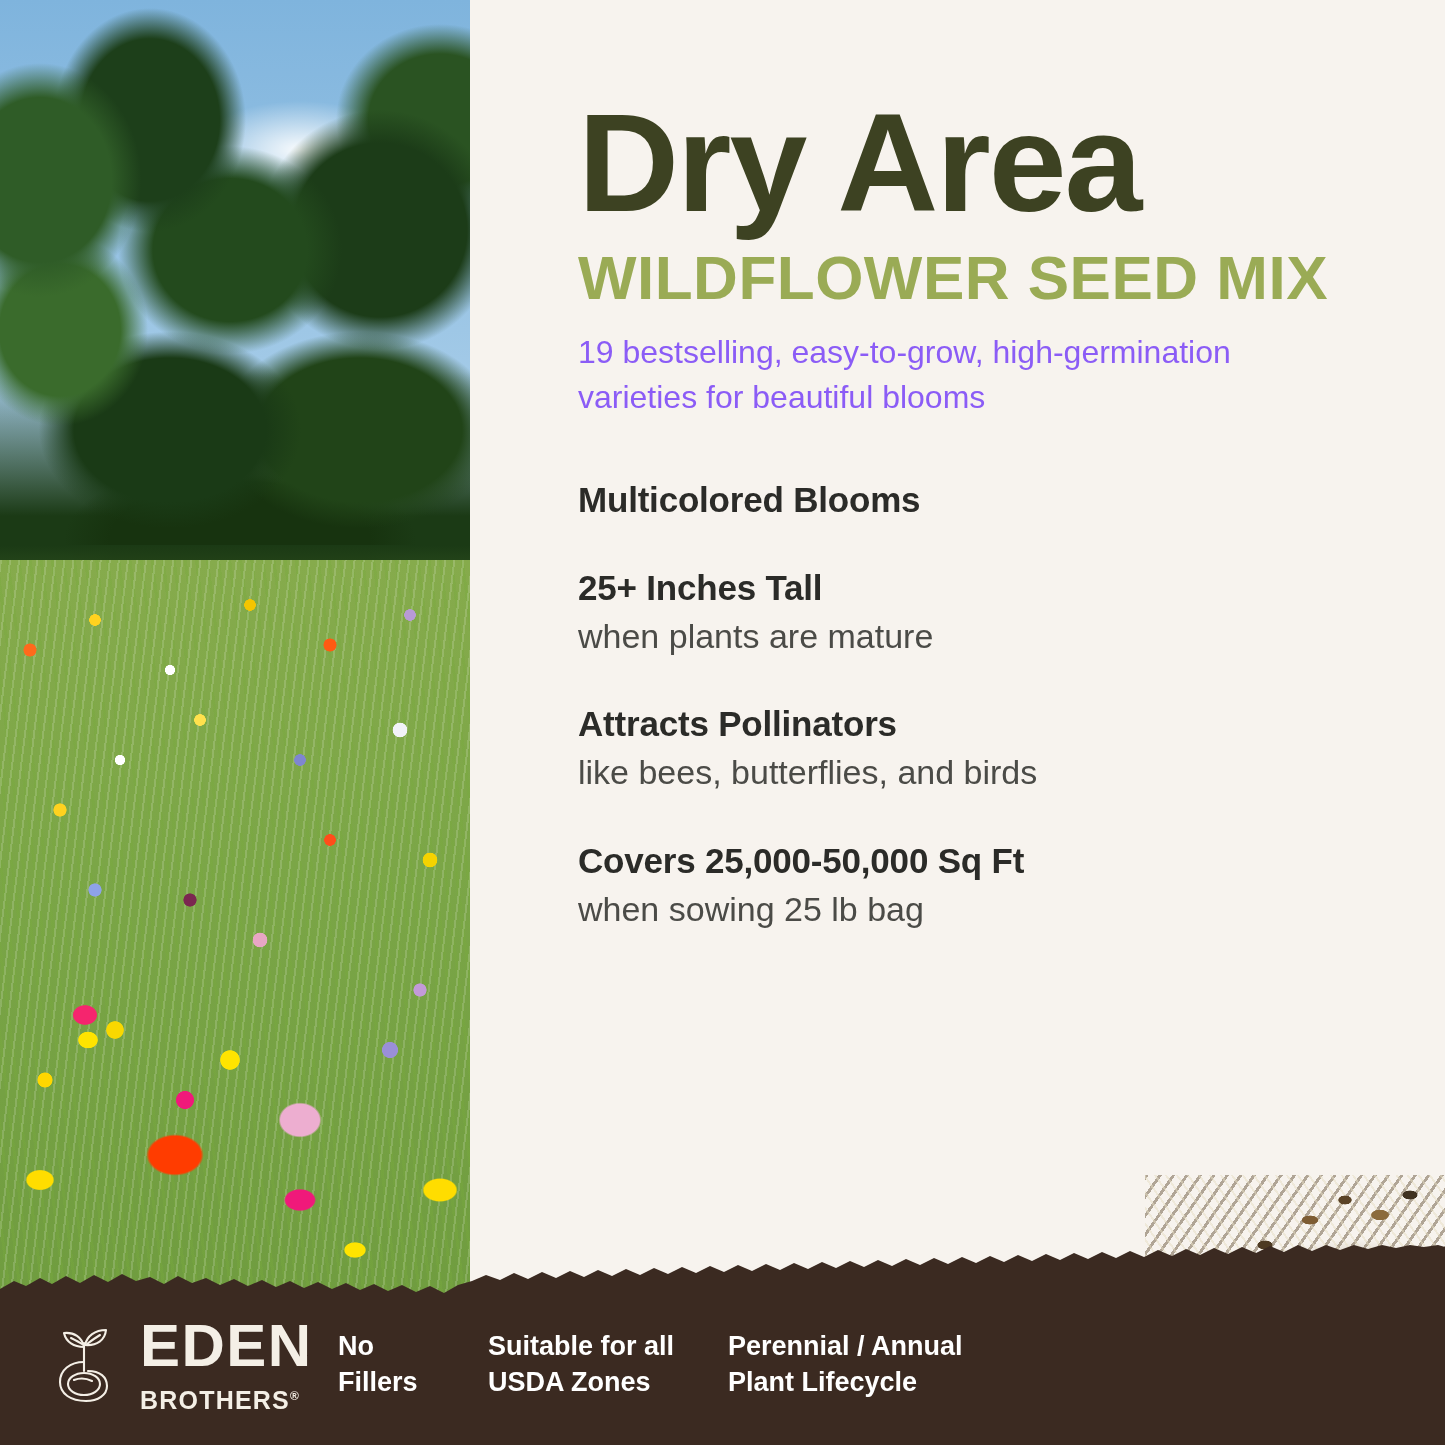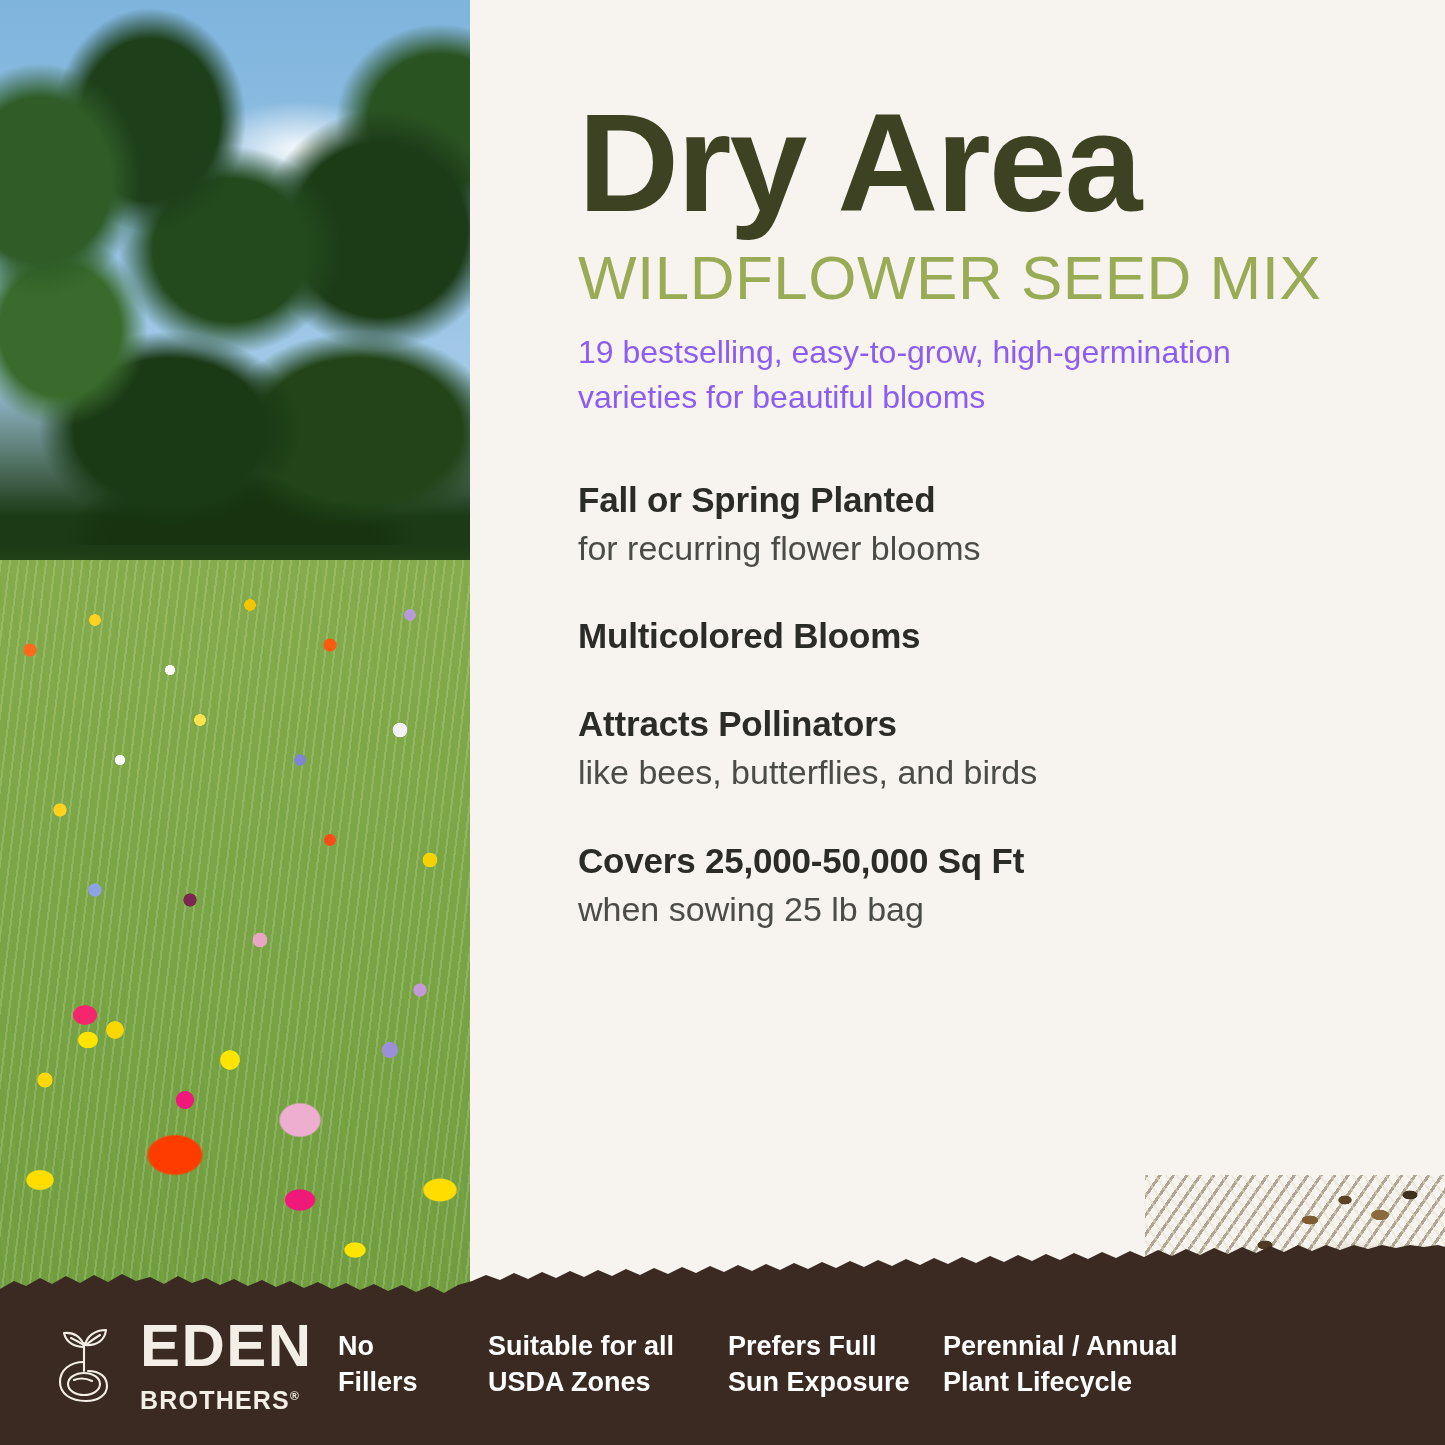--- a/index.html
+++ b/index.html
@@ -83,21 +83,21 @@
   .photo-edge{position:absolute;left:470px;top:0;width:3px;height:1320px;background:#f7f3ee;}
 
   
   .content{position:absolute;left:578px;top:8px;width:800px;}
   .title{
     font-size:140px;line-height:0.96;font-weight:bold;color:#3d4222;
     letter-spacing:-2px;margin:0;padding-top:88px;
   }
   .subtitle{
     font-size:62px;line-height:1.02;color:#9aab55;letter-spacing:0.5px;
-    margin:16px 0 0 0;font-weight:normal;
+    margin:16px 0 0 0;font-weight:bold;
   }
   .lede{
     font-size:32px;line-height:1.42;color:#8b5cf6;margin:20px 0 0 0;
     max-width:740px;
   }
   .features{margin-top:58px;}
   .feature{margin-bottom:46px;}
   .feature-title{
     font-size:35px;font-weight:bold;color:#2b2b28;line-height:1.2;letter-spacing:-0.2px;
   }
@@ -165,25 +165,25 @@
   </div>
   <div class="photo-edge"></div>
 
   <div class="content">
     <h1 class="title">Dry Area</h1>
     <div class="subtitle">WILDFLOWER SEED MIX</div>
     <p class="lede">19 bestselling, easy-to-grow, high-germination varieties for beautiful blooms</p>
 
     <div class="features">
       <div class="feature">
-        <div class="feature-title">Fall or Spring Planted</div>
-        <div class="feature-sub">for recurring flower blooms</div>
-      </div>
-      <div class="feature">
         <div class="feature-title">Multicolored Blooms</div>
+      </div>
+      <div class="feature">
+        <div class="feature-title">25+ Inches Tall</div>
+        <div class="feature-sub">when plants are mature</div>
       </div>
       <div class="feature">
         <div class="feature-title">Attracts Pollinators</div>
         <div class="feature-sub">like bees, butterflies, and birds</div>
       </div>
       <div class="feature">
         <div class="feature-title">Covers 25,000-50,000 Sq Ft</div>
         <div class="feature-sub">when sowing 25 lb bag</div>
       </div>
     </div>
@@ -218,24 +218,20 @@
 
       <div class="footer-items">
         <div class="f-item i0">
           <div>No</div>
           <div>Fillers</div>
         </div>
         <div class="f-item i1">
           <div>Suitable for all</div>
           <div>USDA Zones</div>
         </div>
-        <div class="f-item i2">
-          <div>Prefers Full</div>
-          <div>Sun Exposure</div>
-        </div>
         <div class="f-item i3">
           <div>Perennial / Annual</div>
           <div>Plant Lifecycle</div>
         </div>
       </div>
     </div>
   </div>
 
 </div>
 

